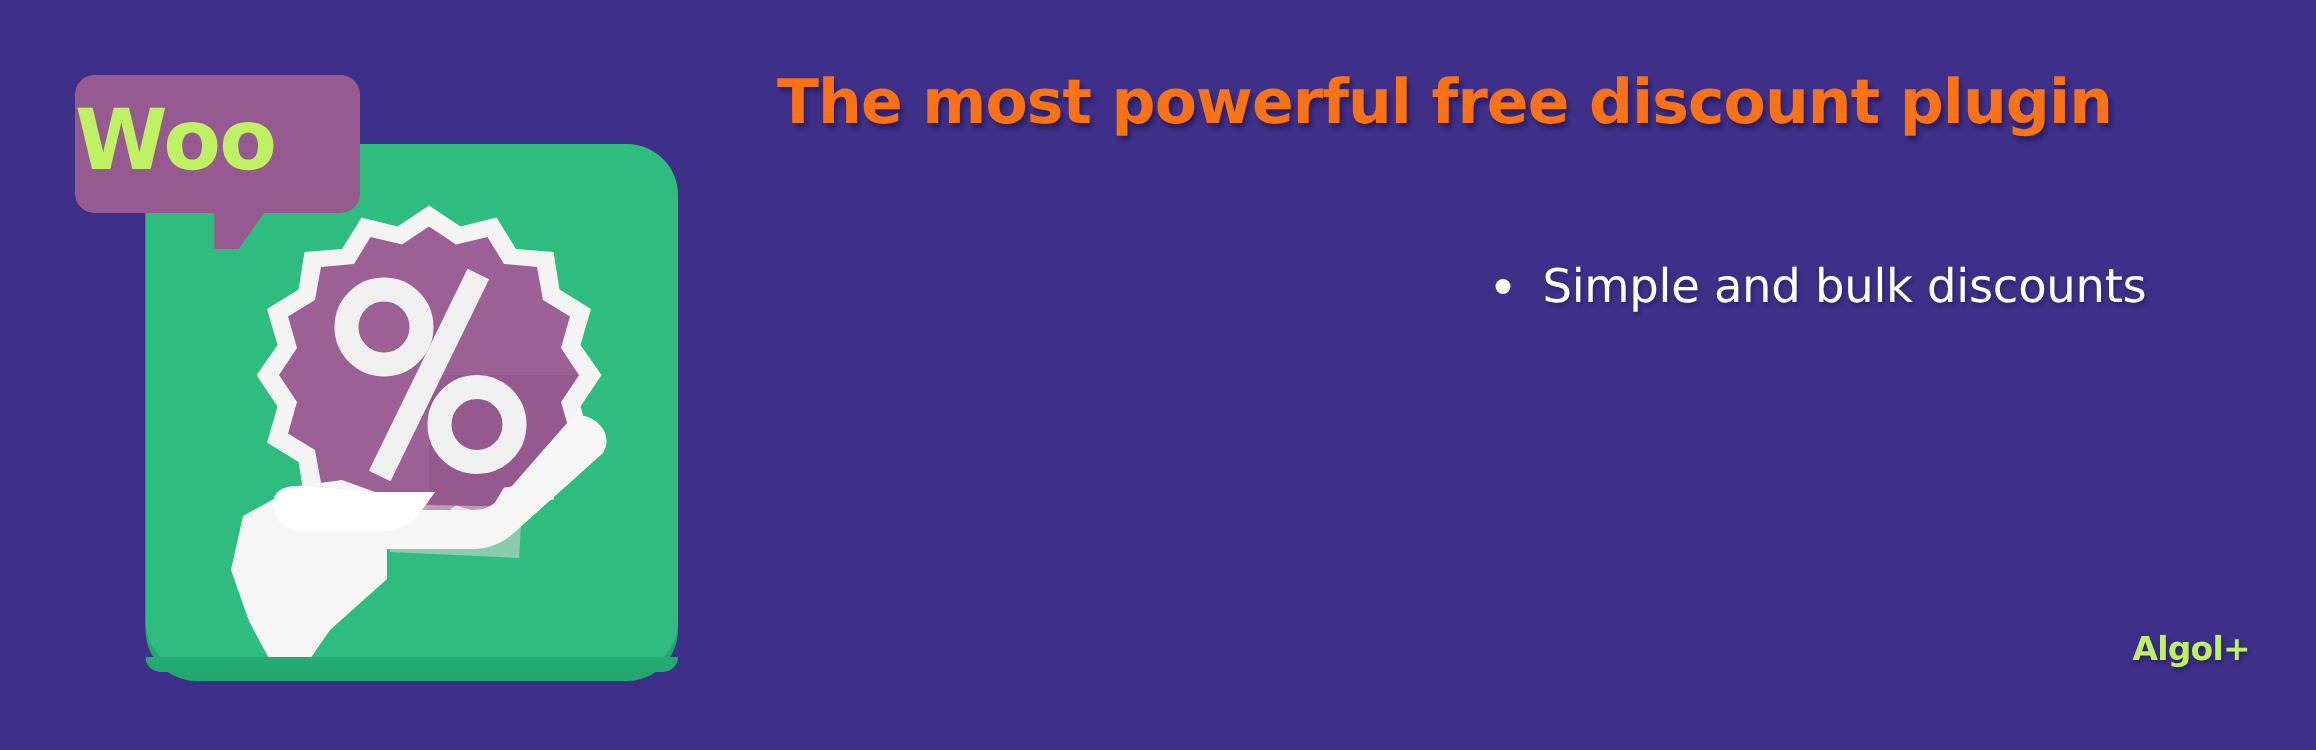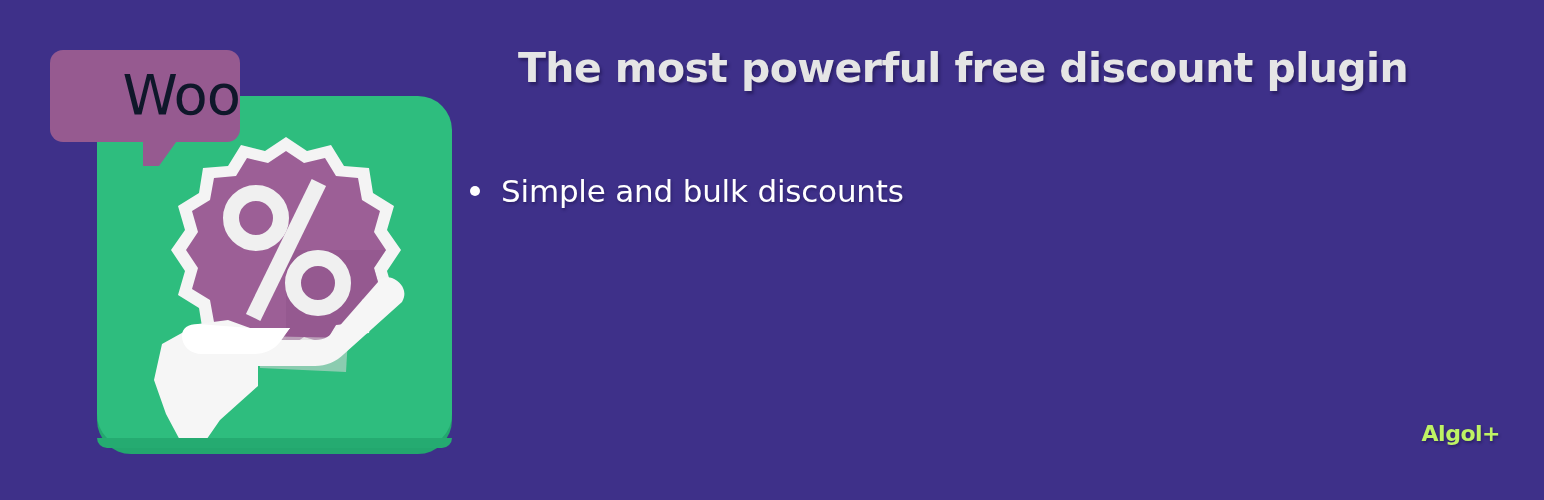--- a/index.html
+++ b/index.html
@@ -88,63 +88,63 @@
     border-left: 16px solid #965A90;
     border-right: 20px solid transparent;
     border-top: 28px solid #965A90;
     border-bottom: 0 solid transparent;
   }
   #woo-badge .woo-text {
     position: absolute;
     left: 0; right: 0;
     top: 50%;
     transform: translateY(-52%);
-    text-align: right;
-    color: #0f172a;
-    font-family: "DejaVu Sans", sans-serif;
-    font-weight: normal;
+    text-align: left;
+    color: #bef264;
+    font-family: "DejaVu Sans", sans-serif;
+    font-weight: bold;
     font-size: 56px;
     letter-spacing: -1px;
     line-height: 1;
   }
 
   
   #content {
     position: absolute;
     left: 470px;
     top: 0;
     width: 1074px;
     height: 500px;
   }
 
   #headline {
     position: absolute;
     left: 48px;
     top: 44px;
     width: 1000px;
-    color: #e5e5e5;
+    color: #f97316;
     font-family: "DejaVu Sans", sans-serif;
     font-weight: bold;
     font-size: 41px;
     letter-spacing: -0.6px;
     line-height: 1.18;
     text-shadow: 2px 3px 3px rgba(20,10,60,0.45);
     white-space: nowrap;
   }
 
   #bullets {
     position: absolute;
     left: 0;
     top: 168px;
     width: 1060px;
   }
   .bullet-row {
     display: flex;
     align-items: center;
-    justify-content: flex-start;
+    justify-content: flex-end;
     margin-bottom: 15px;
     padding-right: 14px;
   }
   .bullet-dot {
     width: 10px;
     height: 10px;
     border-radius: 50%;
     background: #ffffff;
     flex: 0 0 auto;
     margin-right: 21px;

